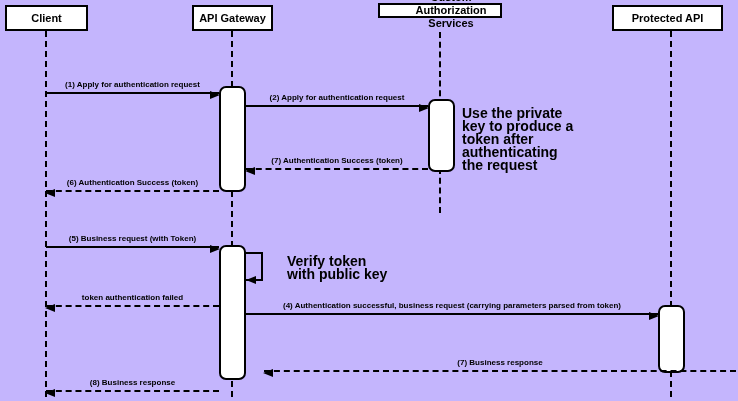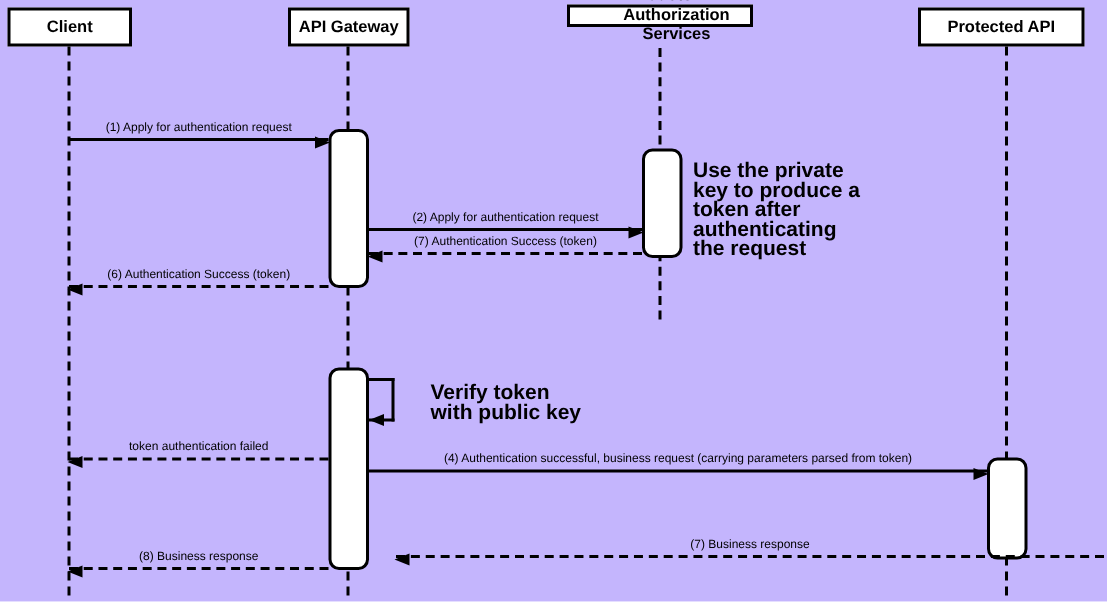--- a/index.html
+++ b/index.html
@@ -36,41 +36,41 @@
     border:2px solid #000; border-radius:7px;
   }
   .act-gw1  { left:219px; top:86px;  height:106px; }
   .act-cas  { left:428px; top:99px;  height:73px;  }
   .act-gw2  { left:219px; top:245px; height:135px; }
   .act-papi { left:658px; top:305px; height:68px;  }
 
   
   .msg { position:absolute; }
   .msg .label {
-    font-size:8px; line-height:11px; font-weight:normal;
+    font-size:8px; line-height:11px; font-weight:bold;
     text-align:center; white-space:nowrap; margin-bottom:2px;
   }
   .msg .line { position:relative; height:0; border-top:2px solid #000; }
   .msg .line.dashed { border-top-style:dashed; }
   .arr {
     position:absolute; width:0; height:0; top:-3px;
     border-top:4px solid transparent; border-bottom:4px solid transparent;
   }
   .arr-r { right:-1px; border-left:10px solid #000; }
   .arr-l { left:-1px;  border-right:10px solid #000; }
 
   .m1 { left:46px;  top:79px;  width:173px; }
-  .m2 { left:246px; top:92px;  width:182px;margin-top:47px; }
+  .m2 { left:246px; top:92px;  width:182px; }
   .m3 { left:246px; top:155px; width:182px; }
   .m4 { left:46px;  top:177px; width:173px; }
   .m5 { left:46px;  top:233px; width:173px; }
   .m6 { left:46px;  top:292px; width:173px; }
   .m7 { left:246px; top:300px; width:412px; }
   .m8 { left:264px; top:357px; width:472px; }
-  .m9 { left:46px;  top:365px; width:173px; }
+  .m9 { left:46px;  top:377px; width:173px; }
 
   
   .self-loop {
     position:absolute; left:246px; top:252px; width:17px; height:29px;
     border:2px solid #000; border-left:none;
   }
   .self-arrow {
     position:absolute; left:246px; top:276px; width:0; height:0;
     border-top:4px solid transparent; border-bottom:4px solid transparent;
     border-right:10px solid #000;
@@ -132,20 +132,26 @@
       </div>
   </div>
 
   <div class="msg m4">
     <div class="label">(6) Authentication Success (token)</div>
     <div class="line dashed">
         <span class="arr arr-l"></span>
       </div>
   </div>
 
+  <div class="msg m5">
+    <div class="label">(5) Business request (with Token)</div>
+    <div class="line">
+        <span class="arr arr-r"></span>
+      </div>
+  </div>
 
   <div class="msg m6">
     <div class="label">token authentication failed</div>
     <div class="line dashed">
         <span class="arr arr-l"></span>
       </div>
   </div>
 
   <div class="msg m7">
     <div class="label">(4) Authentication successful, business request (carrying parameters parsed from token)</div>

